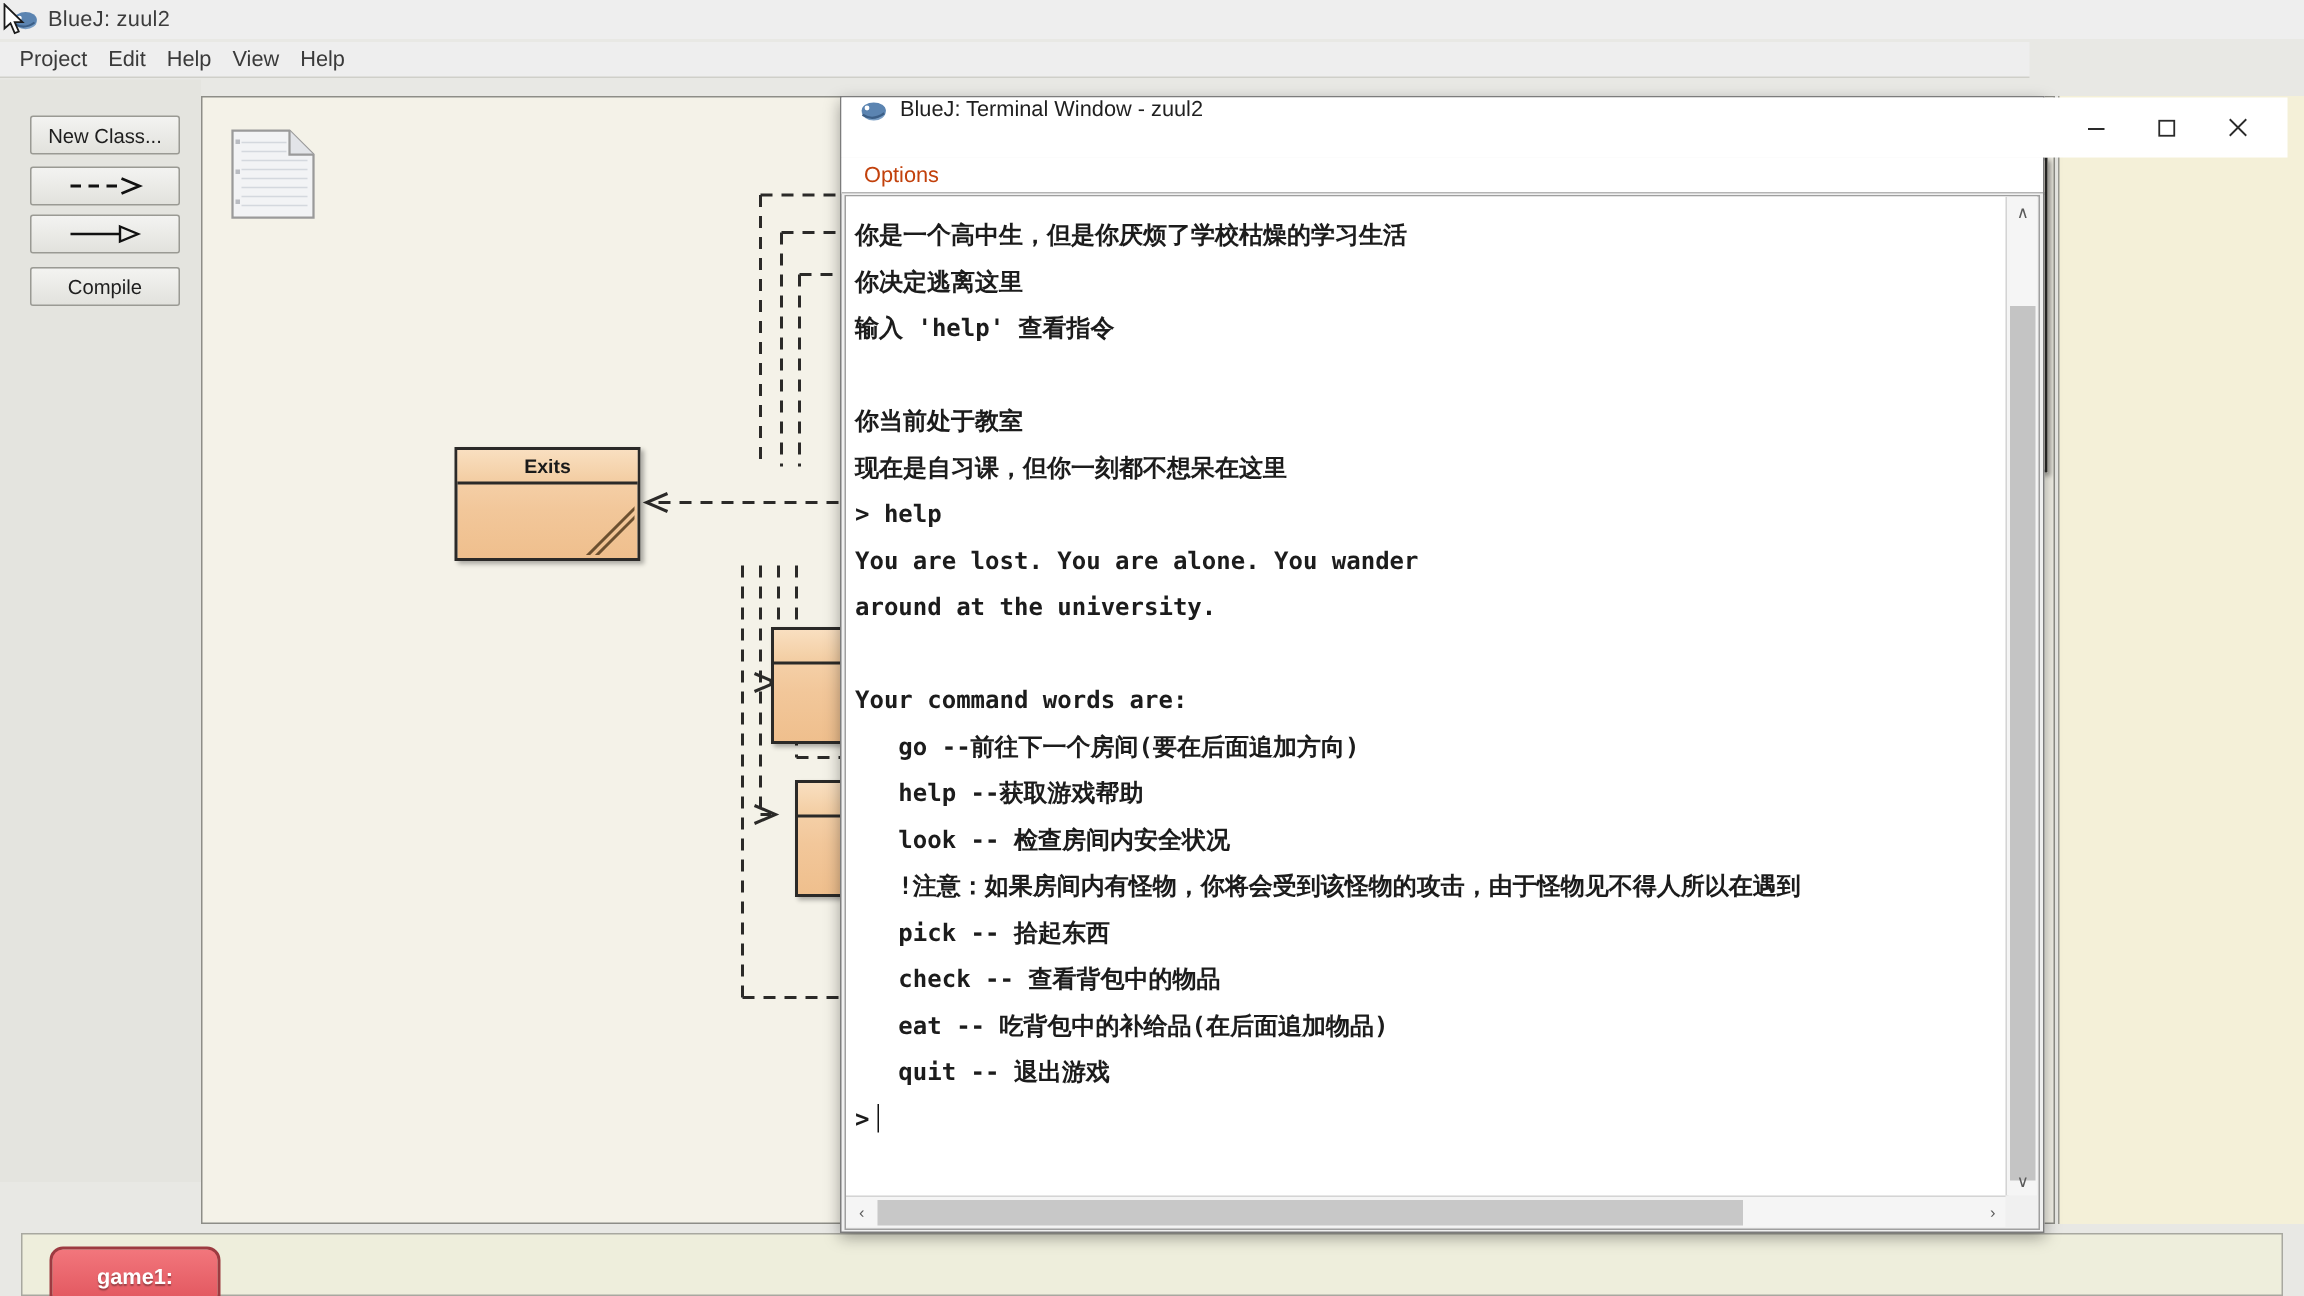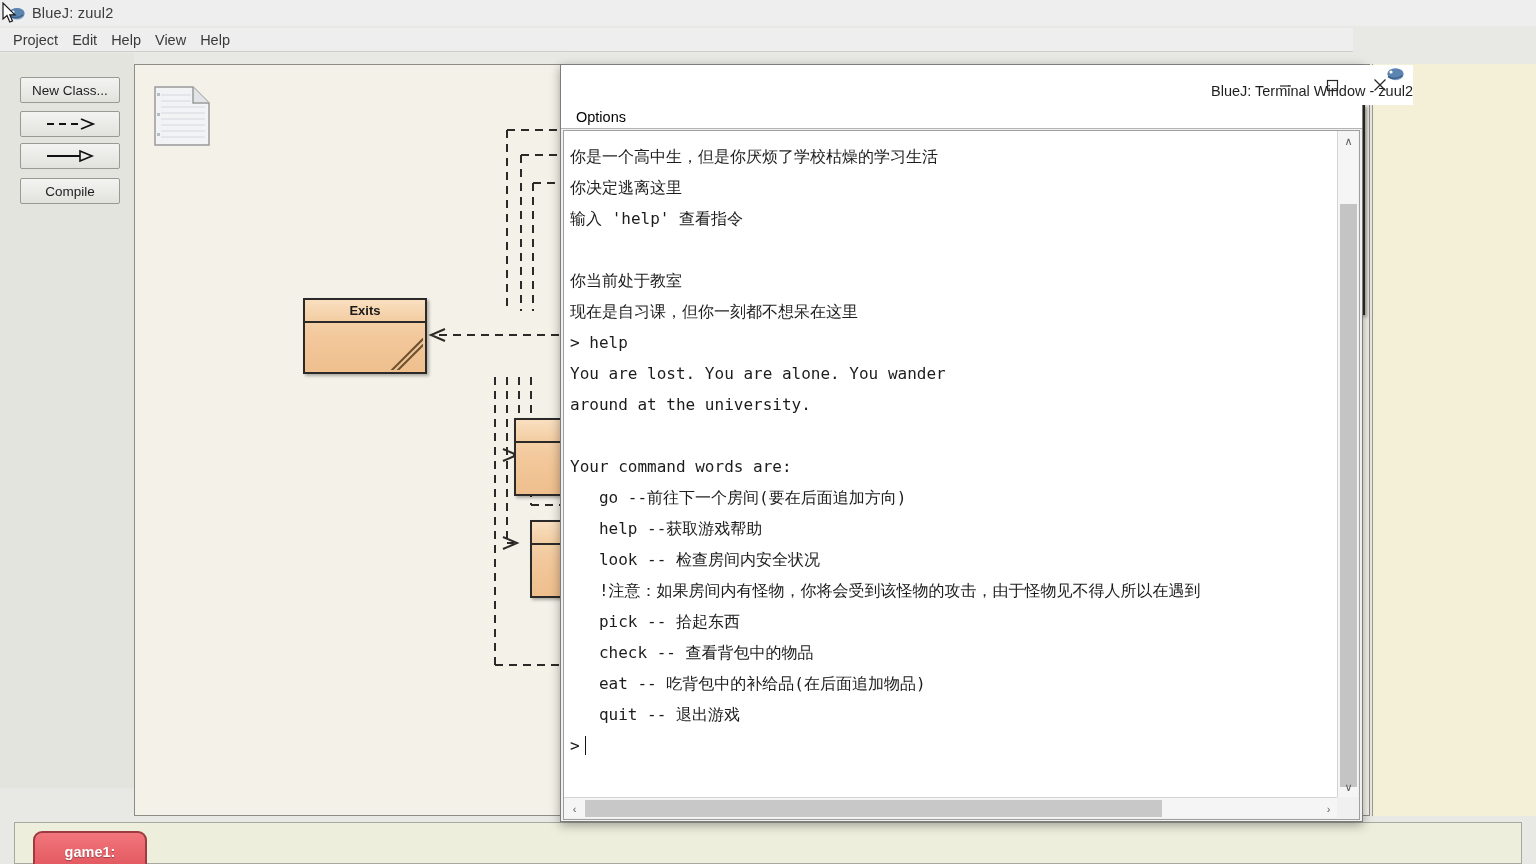--- a/index.html
+++ b/index.html
@@ -163,57 +163,58 @@
   
   #terminal-window {
     position: absolute; left: 560px; top: 64px;
     width: 803px; height: 758px;
     background: #f0f0f0;
     border: 1px solid #7c7c7c;
     box-shadow: 0 3px 10px rgba(0,0,0,.35);
   }
   #term-titlebar {
     position: absolute; left: 0; top: 0;
-    width: 852px; height: 40px;
+    width: 964px; height: 40px;
     background: #ffffff;
-    display: flex; align-items: flex-end; flex-direction: column;
+    display: flex; align-items: flex-start;
   }
   #term-title-icon { width: 18px; height: 18px; margin-left: 12px; margin-right: 9px; }
   #term-title-text { font-size: 14.5px; color: #1f1f1f; }
   .win-ctrl {
     position: absolute; top: 0; width: 46px; height: 40px;
     display: flex; align-items: center; justify-content: center;
     cursor: default;
   }
   #ctrl-min  { right: 105px; }
   #ctrl-max  { right: 58px;  }
   #ctrl-close{ right: 10px;  }
 
   #term-menubar {
     position: absolute; left: 0; top: 40px;
     width: 801px; height: 24px;
     background: #ffffff;
     display: flex; align-items: center; padding-left: 10px;
     border-bottom: 1px solid #b4b4b4;
   }
-  .term-menu-item { font-size: 14.5px; color: #000000; padding: 1px 5px; cursor: default; }
+  .term-menu-item { font-size: 14.5px; color: #c2410c; padding: 1px 5px; cursor: default; }
 
   #term-body {
     position: absolute; left: 2px; top: 65px;
     width: 797px; height: 690px;
     background: #f0f0f0;
     border: 1px solid #9f9f9f;
   }
   #term-text-area {
     position: absolute; left: 0; top: 0;
     width: 775px; height: 667px;
     background: #ffffff;
     overflow: hidden;
     padding-left: 6px;
     border-right: 1px solid #bdbdbd;
+    font-weight: bold;
   }
   .term-line {
     font-family: "DejaVu Sans Mono", "Liberation Mono", monospace;
     font-size: 16px;
     line-height: 31px;
     color: #1c1c1c;
     white-space: pre;
     height: 31px;
   }
   .term-line.clipped-top { height: 10px; line-height: 10px; overflow: hidden; color: #6d6d6d; }

